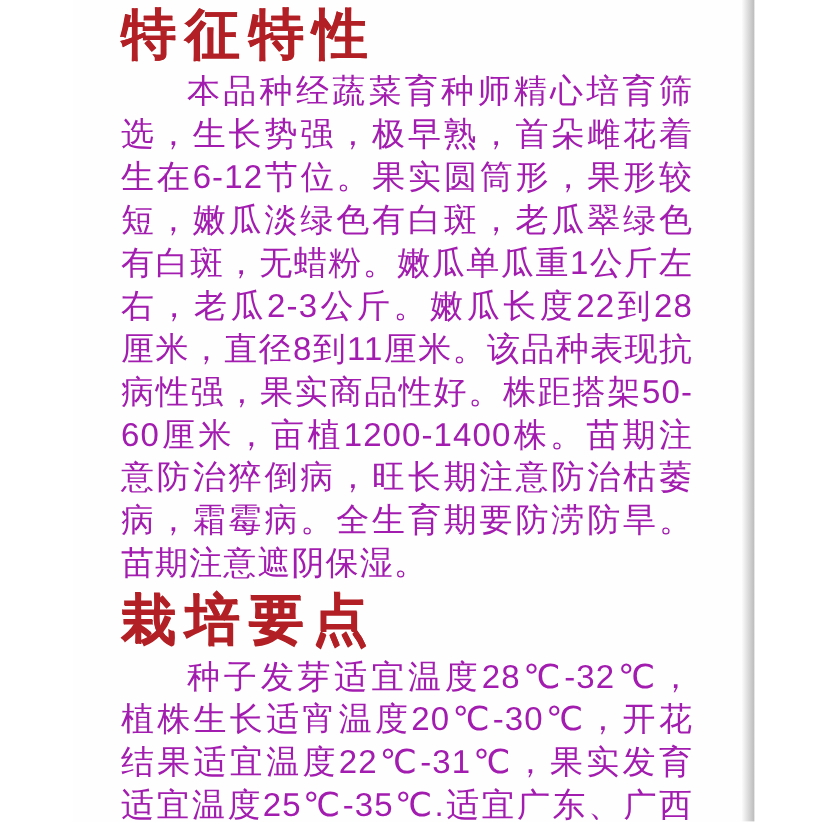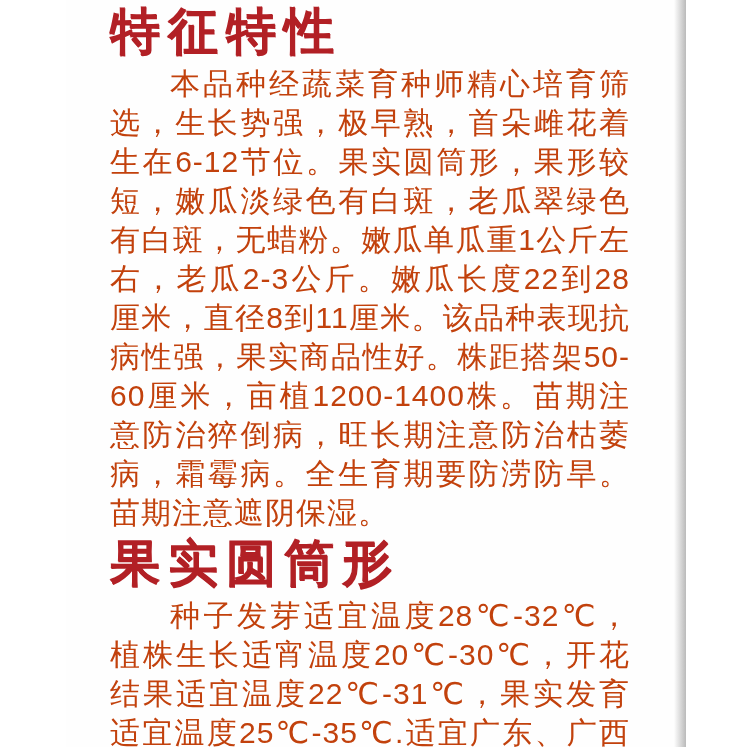--- a/index.html
+++ b/index.html
@@ -34,21 +34,21 @@
   .section-heading.second { margin-top: 2px; }
 
   .body-text {
     font-size: 30px;
     line-height: 39px;
     letter-spacing: 1px;
     text-align: justify;
     text-justify: inter-character;
     text-indent: 2em;
     margin: 0 16px 4px 0;
-    color: #c2410c;
+    color: #a21caf;
     word-break: break-all;
   }
 
   
   .edge-shade {
     position: absolute;
     top: 0;
     right: 0;
     width: 12px;
     height: 100%;
@@ -60,19 +60,19 @@
 <body>
 
 <div class="page">
 
   <div class="section">
     <h1 class="section-heading">特征特性</h1>
     <p class="body-text">本品种经蔬菜育种师精心培育筛选，生长势强，极早熟，首朵雌花着生在6-12节位。果实圆筒形，果形较短，嫩瓜淡绿色有白斑，老瓜翠绿色有白斑，无蜡粉。嫩瓜单瓜重1公斤左右，老瓜2-3公斤。嫩瓜长度22到28厘米，直径8到11厘米。该品种表现抗病性强，果实商品性好。株距搭架50-60厘米，亩植1200-1400株。苗期注意防治猝倒病，旺长期注意防治枯萎病，霜霉病。全生育期要防涝防旱。苗期注意遮阴保湿。</p>
   </div>
 
   <div class="section">
-    <h1 class="section-heading second">果实圆筒形</h1>
+    <h1 class="section-heading second">栽培要点</h1>
     <p class="body-text">种子发芽适宜温度28℃-32℃，植株生长适宵温度20℃-30℃，开花结果适宜温度22℃-31℃，果实发育适宜温度25℃-35℃.适宜广东、广西区域播种时间为春季12月20日-次年2月10日，秋季7月1日一8月1日;适宜海南区域播种时间为10月20日-11月25日长江流域播种时间为3月20日一4月20日长江以北区域播种时间为4月5日一5月10日。</p>
   </div>
 
   <div class="edge-shade"></div>
 
 </div>
 
 </body></html>

